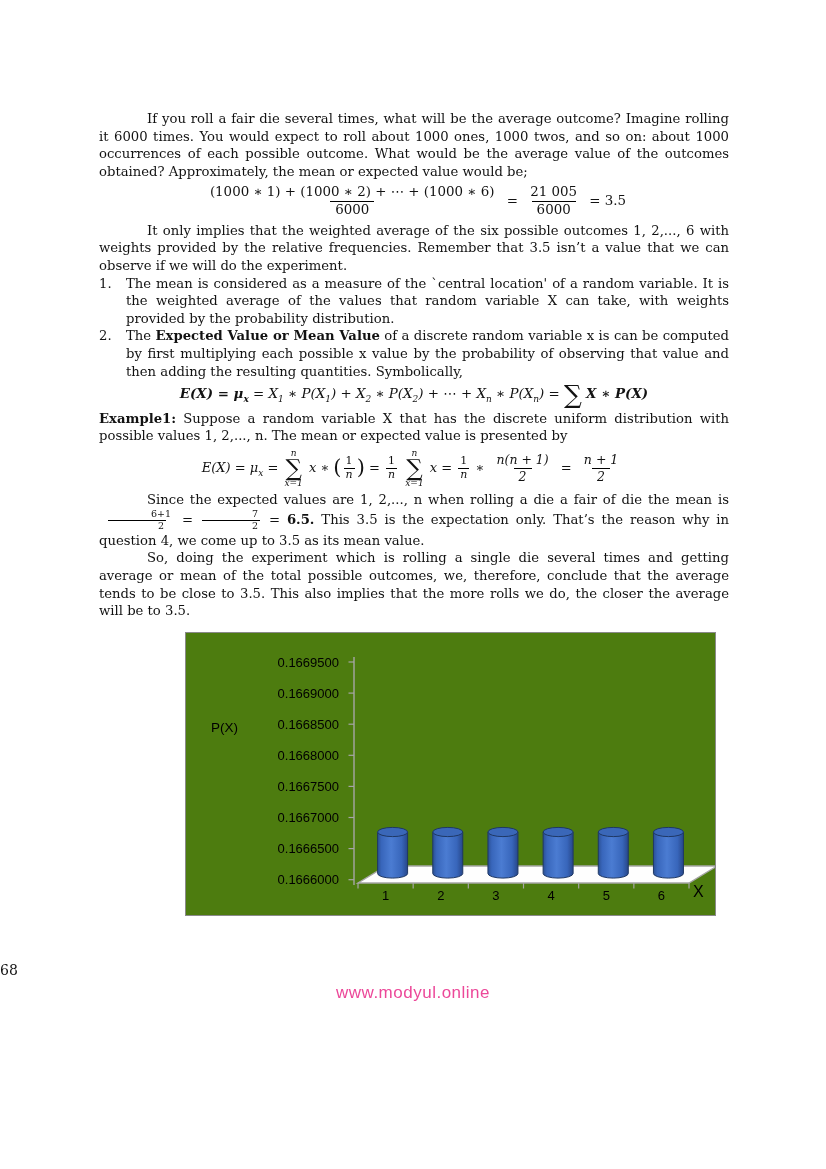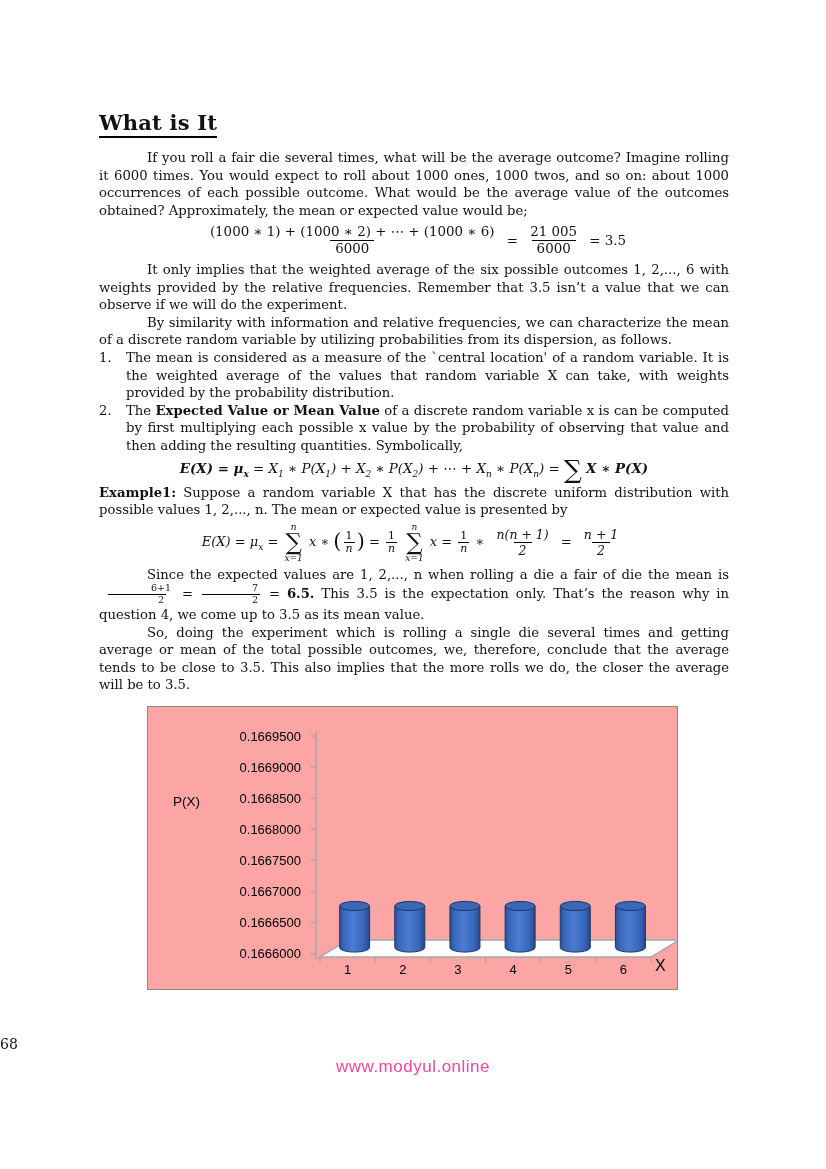--- a/index.html
+++ b/index.html
@@ -34,55 +34,53 @@
   .seg-i{font-style:italic;}
   .seg-bi{font-style:italic;font-weight:bold;}
   .seg-sub{font-style:italic;font-size:9px;vertical-align:-3.5px;}
   .seg-bsub{font-style:italic;font-weight:bold;font-size:9px;vertical-align:-3.5px;}
   .seg-sigma{font-size:25px;vertical-align:-5px;line-height:0;}
   
   .li{display:flex;margin:0;}
   .li-num{width:27px;flex:0 0 27px;font-size:13.2px;line-height:17.6px;}
   .li-text{flex:1;}
   
-  .chart-box{width:529px;height:282px;border:1.5px solid #8a8a8a;margin:12px 0 0 48px;background:#fca5a5;}
+  .chart-box{width:529px;height:282px;border:1.5px solid #8a8a8a;margin:12px 0 0 86px;background:#4d7c0f;}
   .ctxt{font-family:"Liberation Sans","DejaVu Sans",sans-serif;font-size:13px;fill:#000;}
   .cxlab{font-family:"Liberation Sans","DejaVu Sans",sans-serif;font-size:16px;fill:#000;}
   .cylab{font-family:"Liberation Sans","DejaVu Sans",sans-serif;font-size:13.5px;fill:#000;}
   
   .pagenum{text-align:left;font-size:14px;margin-top:46px;}
   .watermark{text-align:center;font-family:"Liberation Sans","DejaVu Sans",sans-serif;
              font-size:17px;color:#ec4899;letter-spacing:0.5px;margin-top:5px;}
 </style>
 </head>
 <body>
 
 <div class="page">
   <div class="content">
 
-    <h1 class="title"><span>What is It</span></h1>
 
     <p class="body indent" style="margin-top:14px;">If you roll a fair die several times, what will be the average outcome? Imagine rolling it 6000 times. You would expect to roll about 1000 ones, 1000 twos, and so on: about 1000 occurrences of each possible outcome. What would be the average value of the outcomes obtained? Approximately, the mean or expected value would be;</p>
 
     <div class="formula">
       <span class="frac">
         <span class="fn">(1000 ∗ 1) + (1000 ∗ 2) + ⋯ + (1000 ∗ 6)</span>
         <span class="fd">6000</span>
       </span>
       <span>=</span>
       <span class="frac">
         <span class="fn">21 005</span>
         <span class="fd">6000</span>
       </span>
       <span>= 3.5</span>
     </div>
 
     <p class="body indent">It only implies that the weighted average of the six possible outcomes 1, 2,..., 6 with weights provided by the relative frequencies. Remember that 3.5 isn’t a value that we can observe if we will do the experiment.</p>
 
-    <p class="body indent">By similarity with information and relative frequencies, we can characterize the mean of a discrete random variable by utilizing probabilities from its dispersion, as follows.</p>
 
     <div class="li">
       <span class="li-num">1.</span>
       <span class="li-text">The mean is considered as a measure of the `central location' of a random variable. It is the weighted average of the values that random variable X can take, with weights provided by the probability distribution.</span>
     </div>
     <div class="li">
       <span class="li-num">2.</span>
       <span class="li-text"><span>The </span><b class="inlinebold">Expected Value or Mean Value</b><span> of a discrete random variable x is can be computed by first multiplying each possible x value by the probability of observing that value and then adding the resulting quantities. Symbolically,</span></span>
     </div>
 

